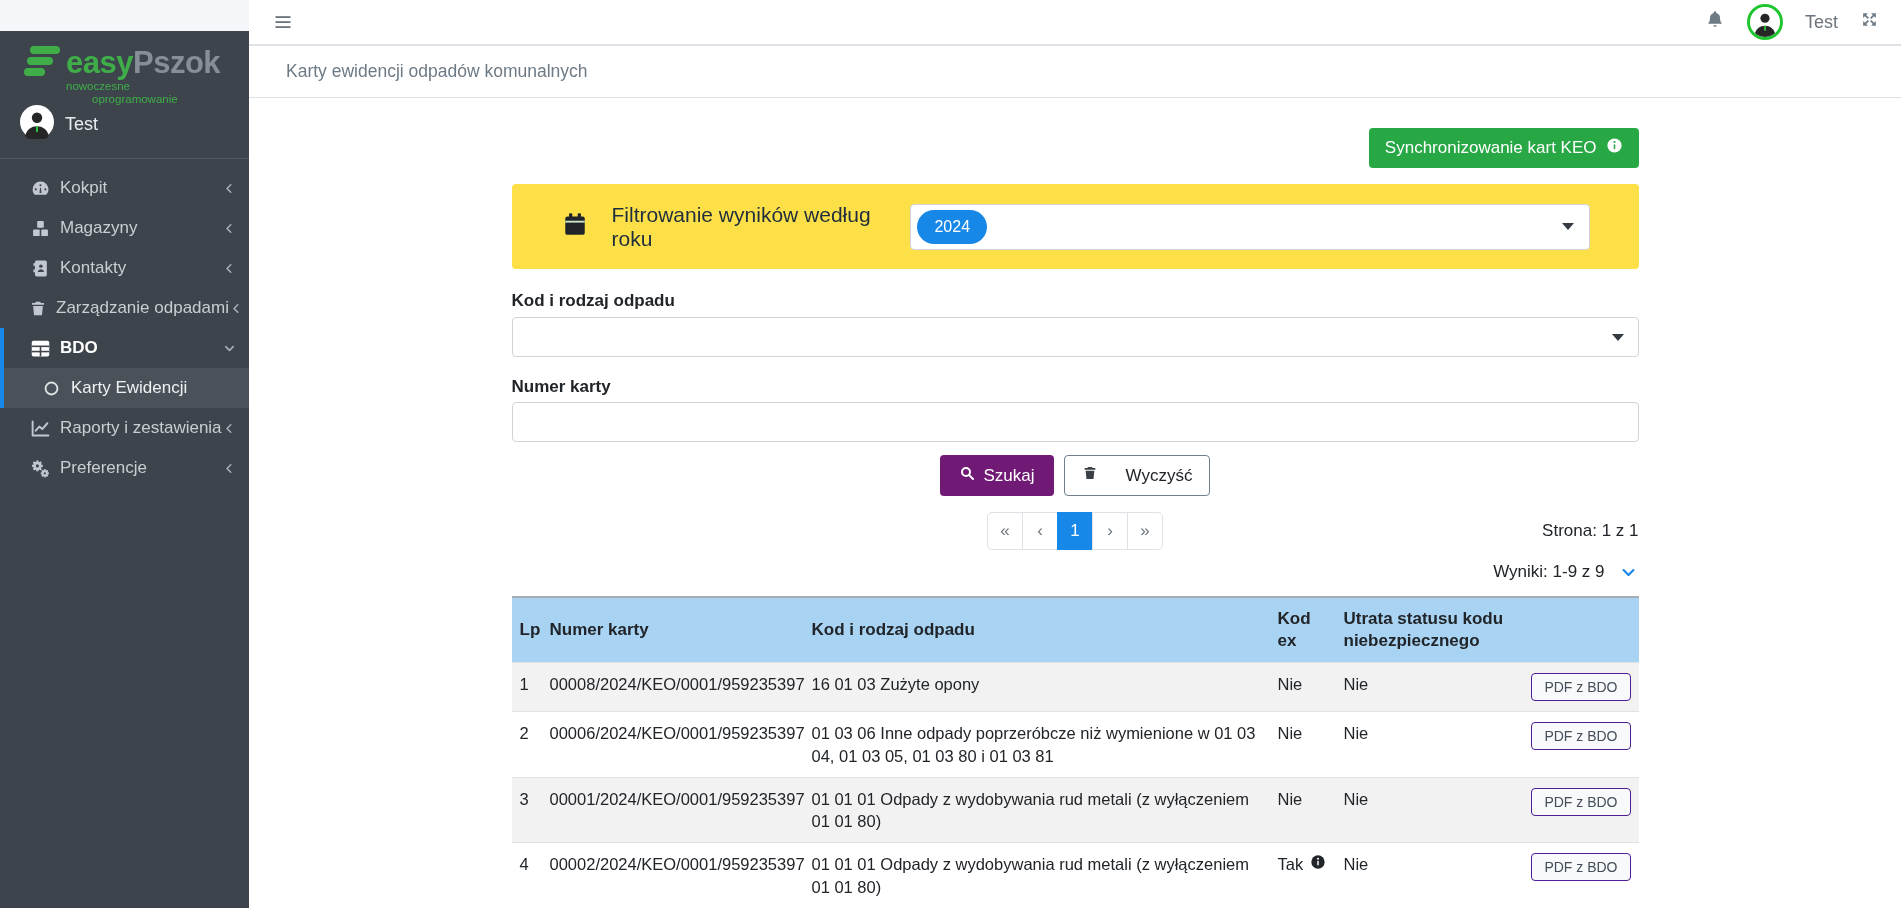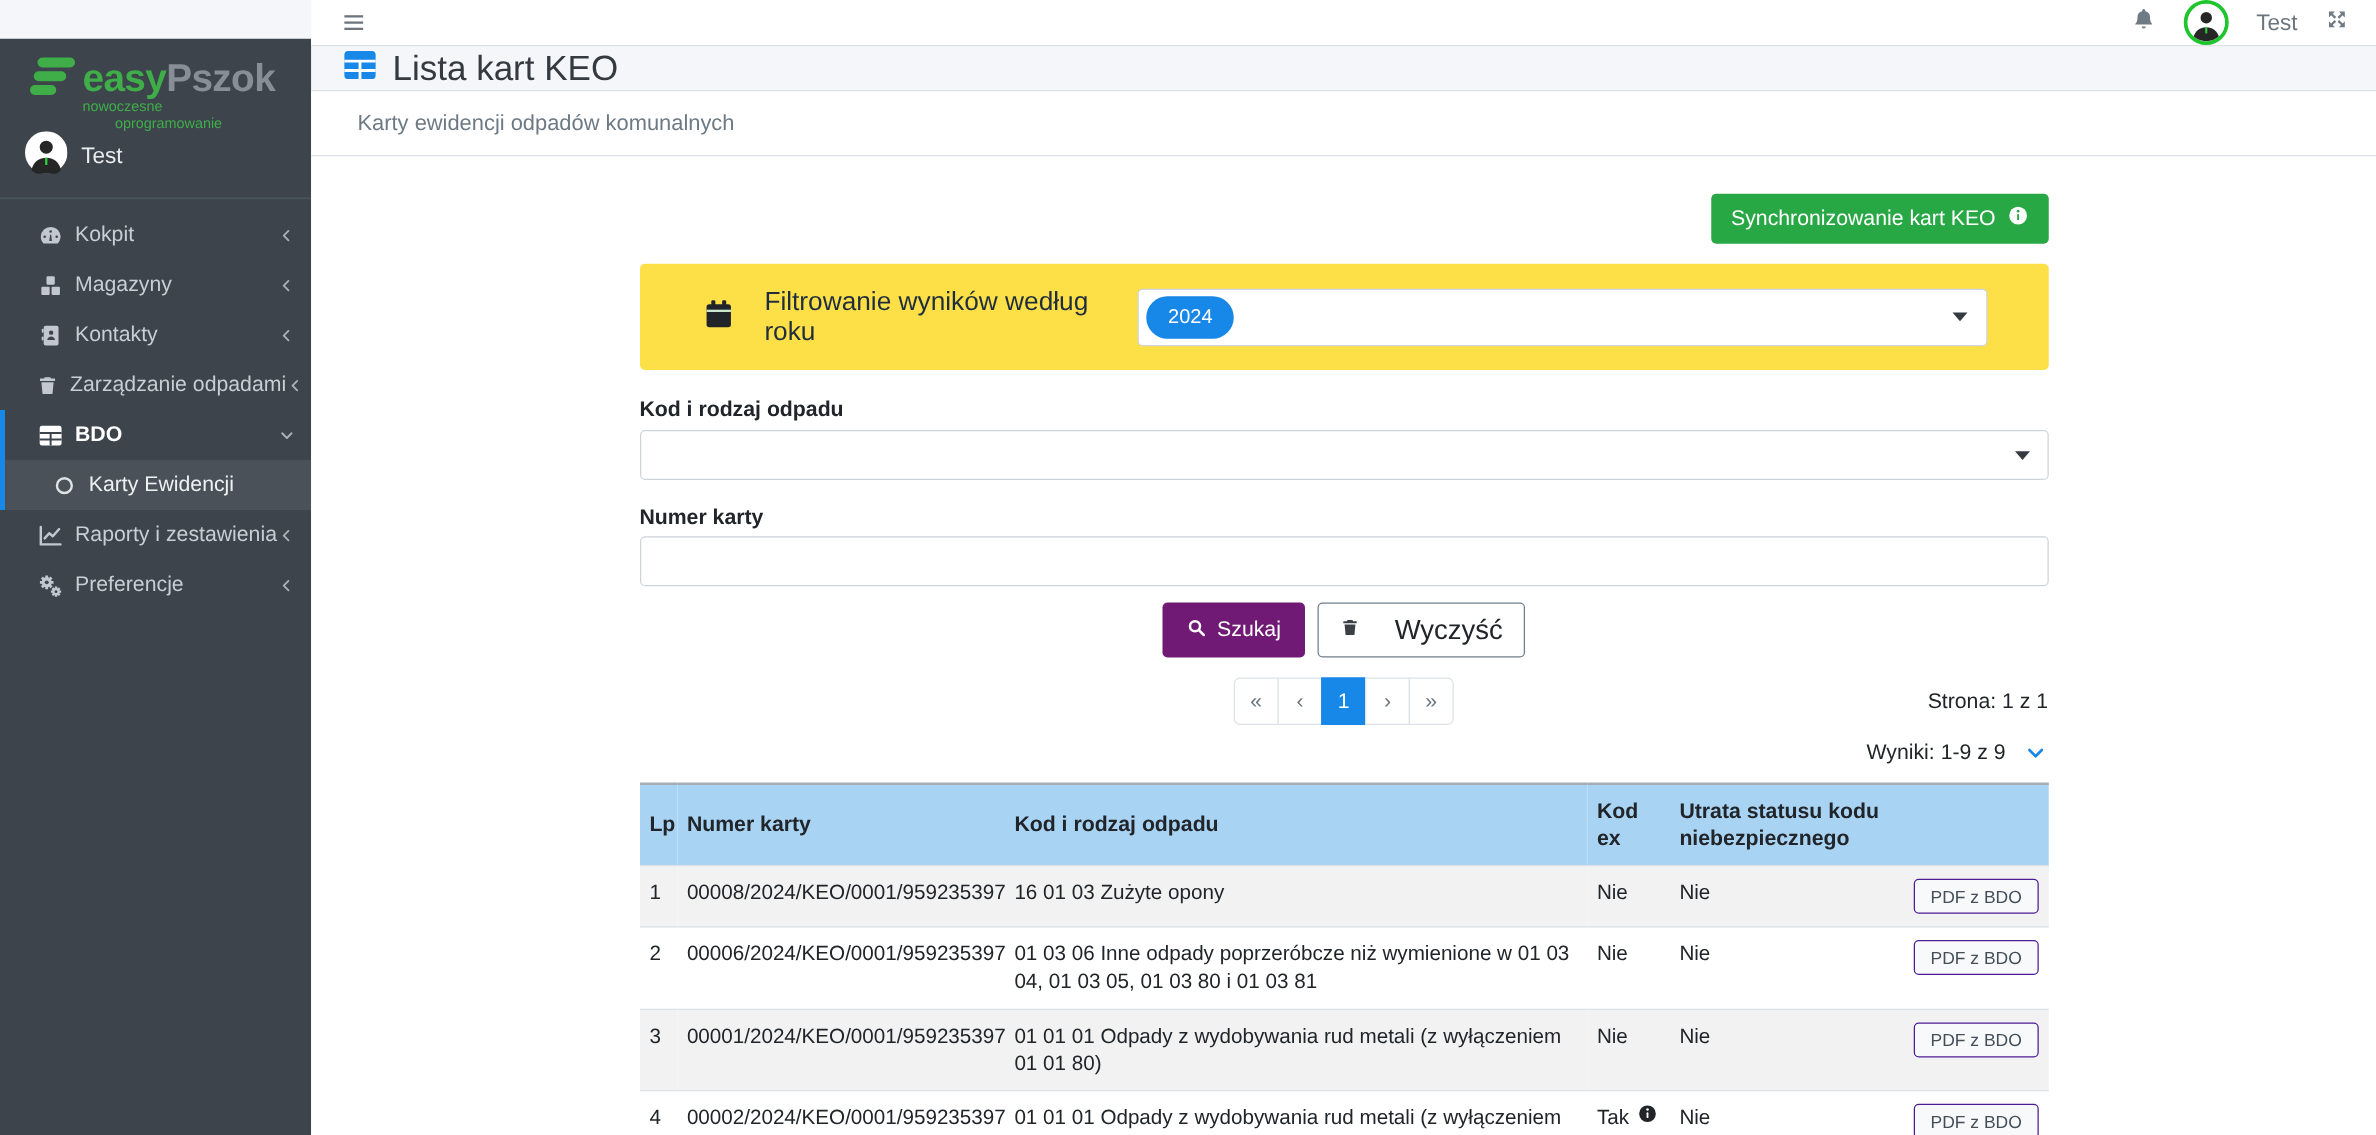--- a/index.html
+++ b/index.html
@@ -60,21 +60,21 @@
   .year-pill { background:#1787e8; color:#fff; border-radius:18px; padding:8px 17px; font-size:16px; }
   .caret { width:0; height:0; border-left:6px solid transparent; border-right:6px solid transparent; border-top:7px solid #343a40; margin-left:auto; }
 
   .field-label { display:block; margin-top:22px; font-weight:bold; font-size:17px; }
   .select-box { position:relative; margin-top:6px; height:40px; border:1px solid #ced4da; border-radius:4px; background:#fff; cursor:pointer; }
   .select-box .caret { position:absolute; right:14px; top:16px; }
   .text-input { margin-top:5px; width:100%; height:40px; border:1px solid #ced4da; border-radius:4px; font-size:17px; font-family:inherit; padding:0 12px; background:#fff; }
 
   .btn-row { margin-top:13px; display:flex; justify-content:center; gap:10px; }
   .btn-blue { display:flex; align-items:center; gap:9px; background:#701a75; color:#fff; border:none; border-radius:4px; padding:8px 19px; font-size:17px; font-family:inherit; cursor:pointer; }
-  .btn-outline { display:flex; align-items:center; gap:28px; background:#fff; color:#212529; border:1px solid #727e8c; border-radius:4px; padding:8px 17px; font-size:22px; font-family:inherit; cursor:pointer;text-align:right; }
+  .btn-outline { display:flex; align-items:center; gap:28px; background:#fff; color:#212529; border:1px solid #727e8c; border-radius:4px; padding:8px 17px; font-size:17px; font-family:inherit; cursor:pointer;text-align:right; }
 
   .pag-row { position:relative; margin-top:16px; display:flex; justify-content:center; }
   .pager { display:inline-flex; }
   .page-btn { width:36px; height:38px; background:#fff; border:1px solid #dee2e6; margin-left:-1px; display:flex; align-items:center; justify-content:center; color:#6c757d; font-size:17px; cursor:pointer; }
   .page-btn.first { border-radius:5px 0 0 5px; margin-left:0; }
   .page-btn.last { border-radius:0 5px 5px 0; }
   .page-btn.active { background:#1787e8; border-color:#1787e8; color:#fff; }
   .strona { position:absolute; right:0; top:50%; transform:translateY(-50%); font-size:17px; }
   .wyniki-row { margin-top:12px; display:flex; justify-content:flex-end; align-items:center; gap:15px; padding-right:2px; }
 
@@ -284,33 +284,20 @@
         </span>
         <span class="topbar-user">Test</span>
         <span>
           <svg width="19" height="19" viewBox="0 0 24 24" fill="currentColor">
               <path d="M4 4h6L7.8 6.2l3.5 3.5-1.6 1.6L6.2 7.8 4 10zM20 4v6l-2.2-2.2-3.5 3.5-1.6-1.6 3.5-3.5L14 4zM4 20v-6l2.2 2.2 3.5-3.5 1.6 1.6-3.5 3.5L10 20zM20 20h-6l2.2-2.2-3.5-3.5 1.6-1.6 3.5 3.5L20 14z"></path>
             </svg>
         </span>
       </div>
     </header>
 
-    <div class="page-head">
-      <span>
-        <svg width="30" height="30" viewBox="0 0 24 24">
-            <rect x="2" y="3" width="20" height="18" rx="2.5" fill="#1787e8"></rect>
-            <g stroke="#fff" stroke-width="1.8">
-              <line x1="2" y1="9.5" x2="22" y2="9.5"></line>
-              <line x1="12" y1="9.5" x2="12" y2="21"></line>
-              <line x1="2" y1="15.5" x2="22" y2="15.5"></line>
-            </g>
-          </svg>
-      </span>
-      <span class="page-title">Lista kart KEO</span>
-    </div>
 
     <div class="card">
       <div class="tabs">
         <span class="tab plain">Karty ewidencji odpadów komunalnych</span>
       </div>
 
       <div class="card-body">
 
         <div class="sync-row">
           <button class="btn-green">

